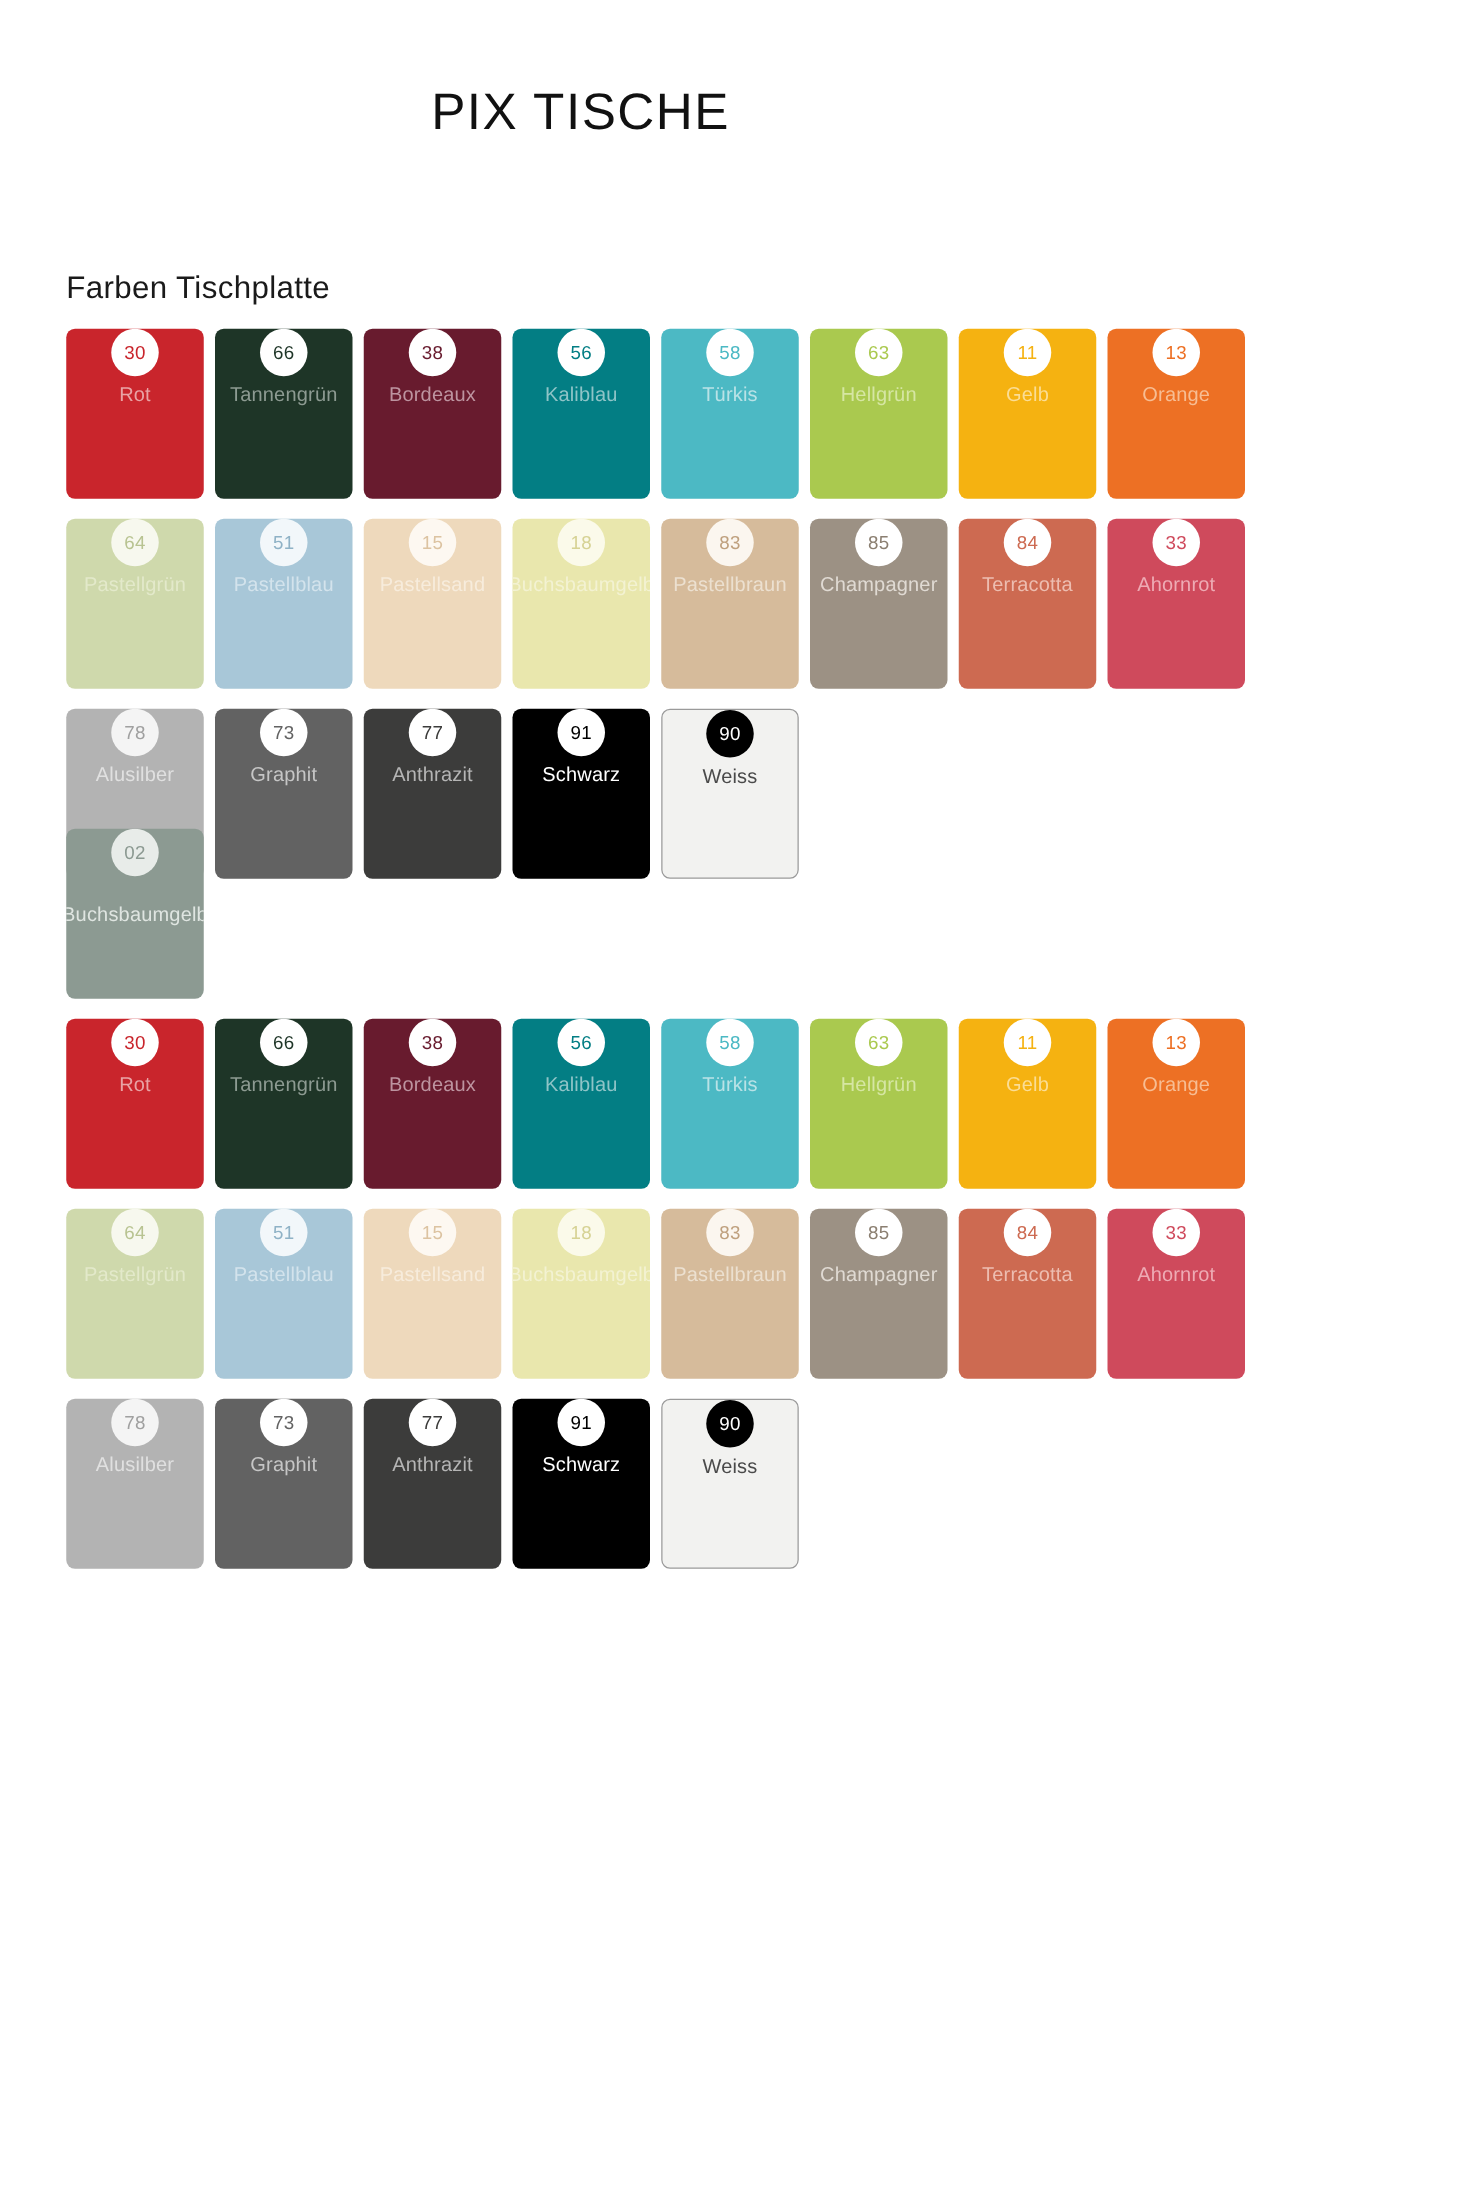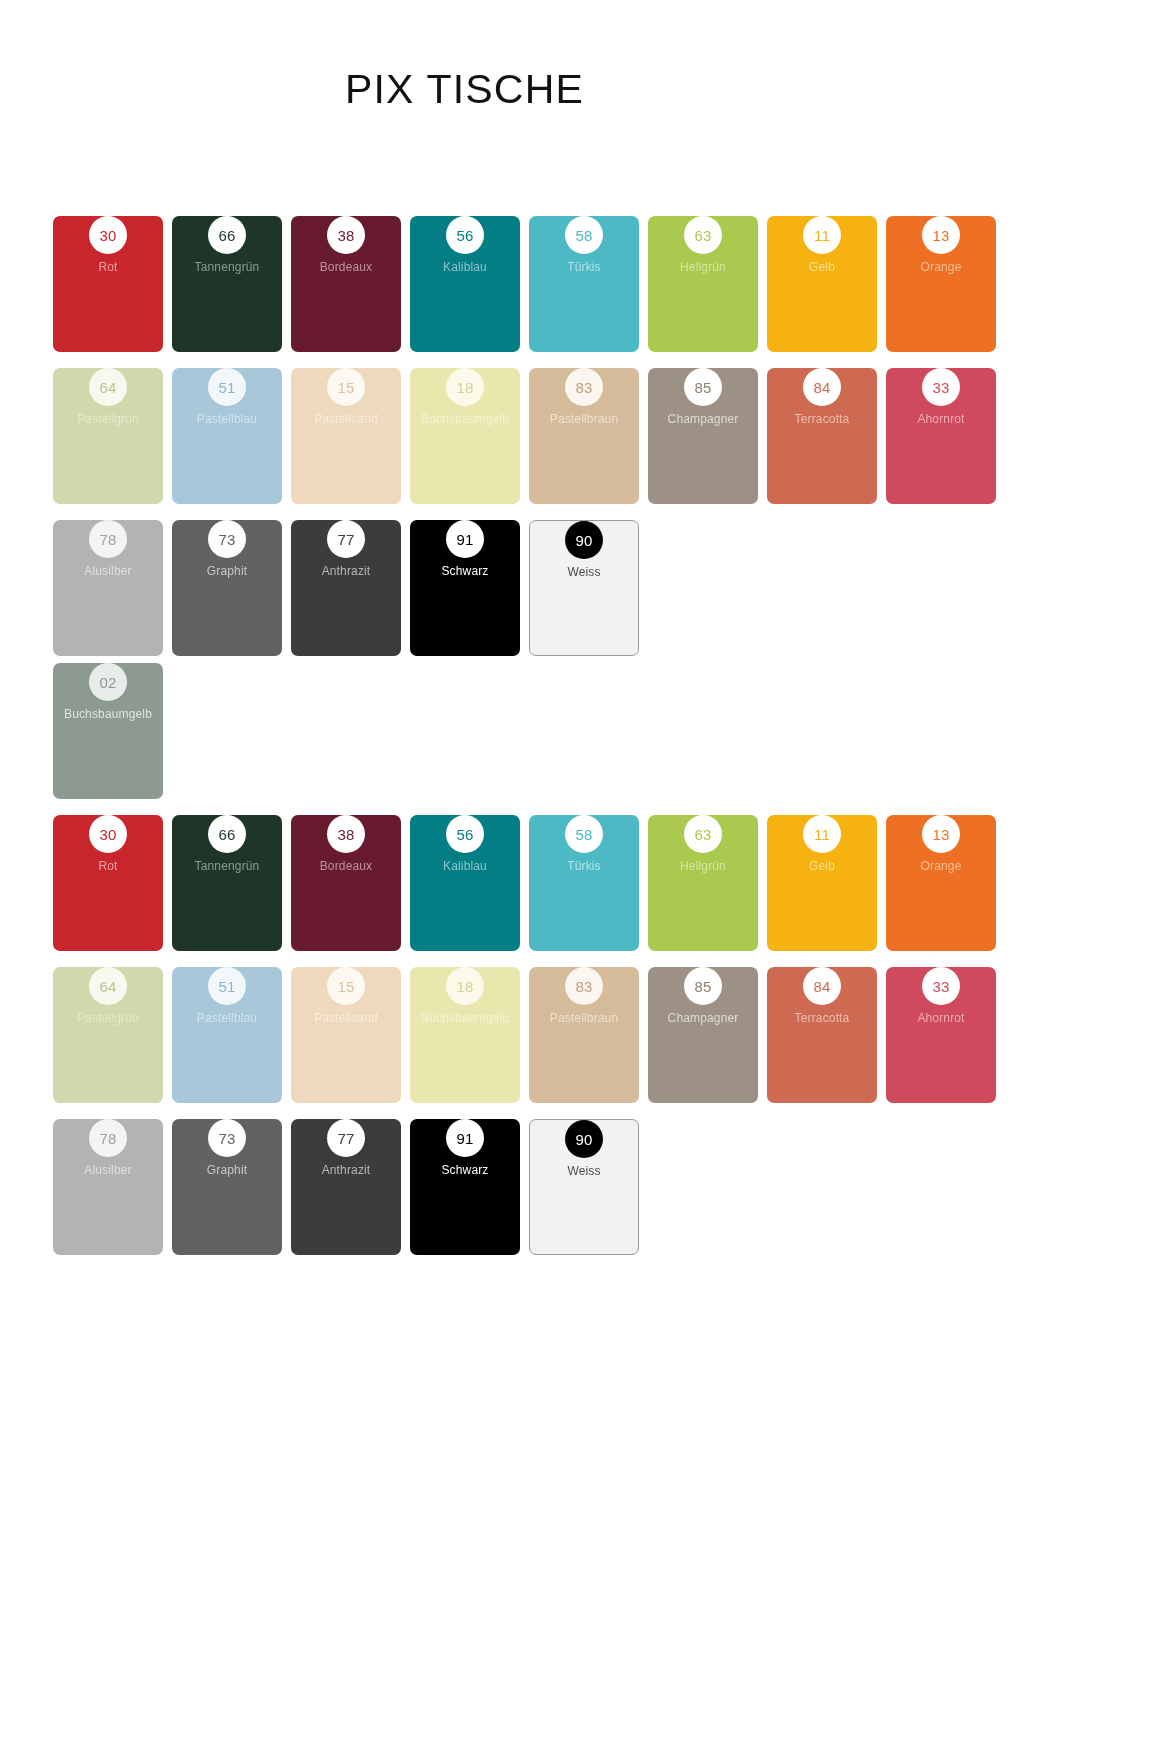--- a/index.html
+++ b/index.html
@@ -75,41 +75,42 @@
     display: flex;
     align-items: center;
     justify-content: center;
     font-size: 15px;
     line-height: 1;
     letter-spacing: 0.2px;
     margin-bottom: 7px;
   }
 
   .swatch-label {
-    font-size: 12px;
+    font-size: 16px;
     line-height: 1.1;
     letter-spacing: 0.15px;
     text-align: center;
     padding: 0 3px;
     white-space: nowrap;
   }
 
   .grid-row-break {
     flex-basis: 100%;
     height: 0;
   }
 </style>
 </head>
 <body>
 
 <div class="page">
 
   <h1 class="doc-title">PIX TISCHE</h1>
 
   <div class="section" id="section-tischplatte">
+    <h2 class="section-title">Farben Tischplatte</h2>
     <div class="swatch-grid">
         <div class="swatch" style="background: rgb(201, 37, 44);">
           <div class="swatch-badge" style="background: rgb(255, 255, 255); color: rgb(201, 37, 44);">30</div>
           <div class="swatch-label" style="color: rgb(233, 163, 165);">Rot</div>
         </div>
         <div class="swatch" style="background: rgb(30, 53, 39);">
           <div class="swatch-badge" style="background: rgb(255, 255, 255); color: rgb(30, 53, 39);">66</div>
           <div class="swatch-label" style="color: rgb(141, 155, 146);">Tannengrün</div>
         </div>
         <div class="swatch" style="background: rgb(104, 27, 46);">
@@ -188,21 +189,21 @@
         </div>
         <div class="swatch" style="background: rgb(242, 242, 240); border: 1px solid rgb(154, 154, 154);">
           <div class="swatch-badge" style="background: rgb(0, 0, 0); color: rgb(255, 255, 255);">90</div>
           <div class="swatch-label" style="color: rgb(74, 74, 74);">Weiss</div>
         </div>
       </div>
   </div>
 
   <div class="section" id="section-tischgestell">
     <div class="swatch-grid">
-        <div class="swatch" style="background: rgb(140, 154, 146);">
+        <div class="swatch" style="background: rgb(140, 154, 146); gap: 16px;">
           <div class="swatch-badge" style="background: rgb(232, 236, 233); color: rgb(140, 154, 146);">02</div>
           <div class="swatch-label" style="color: rgb(223, 229, 225);">Buchsbaumgelb</div>
         </div>
         <div class="grid-row-break"></div>
         <div class="swatch" style="background: rgb(201, 37, 44);">
           <div class="swatch-badge" style="background: rgb(255, 255, 255); color: rgb(201, 37, 44);">30</div>
           <div class="swatch-label" style="color: rgb(233, 163, 165);">Rot</div>
         </div>
         <div class="swatch" style="background: rgb(30, 53, 39);">
           <div class="swatch-badge" style="background: rgb(255, 255, 255); color: rgb(30, 53, 39);">66</div>

